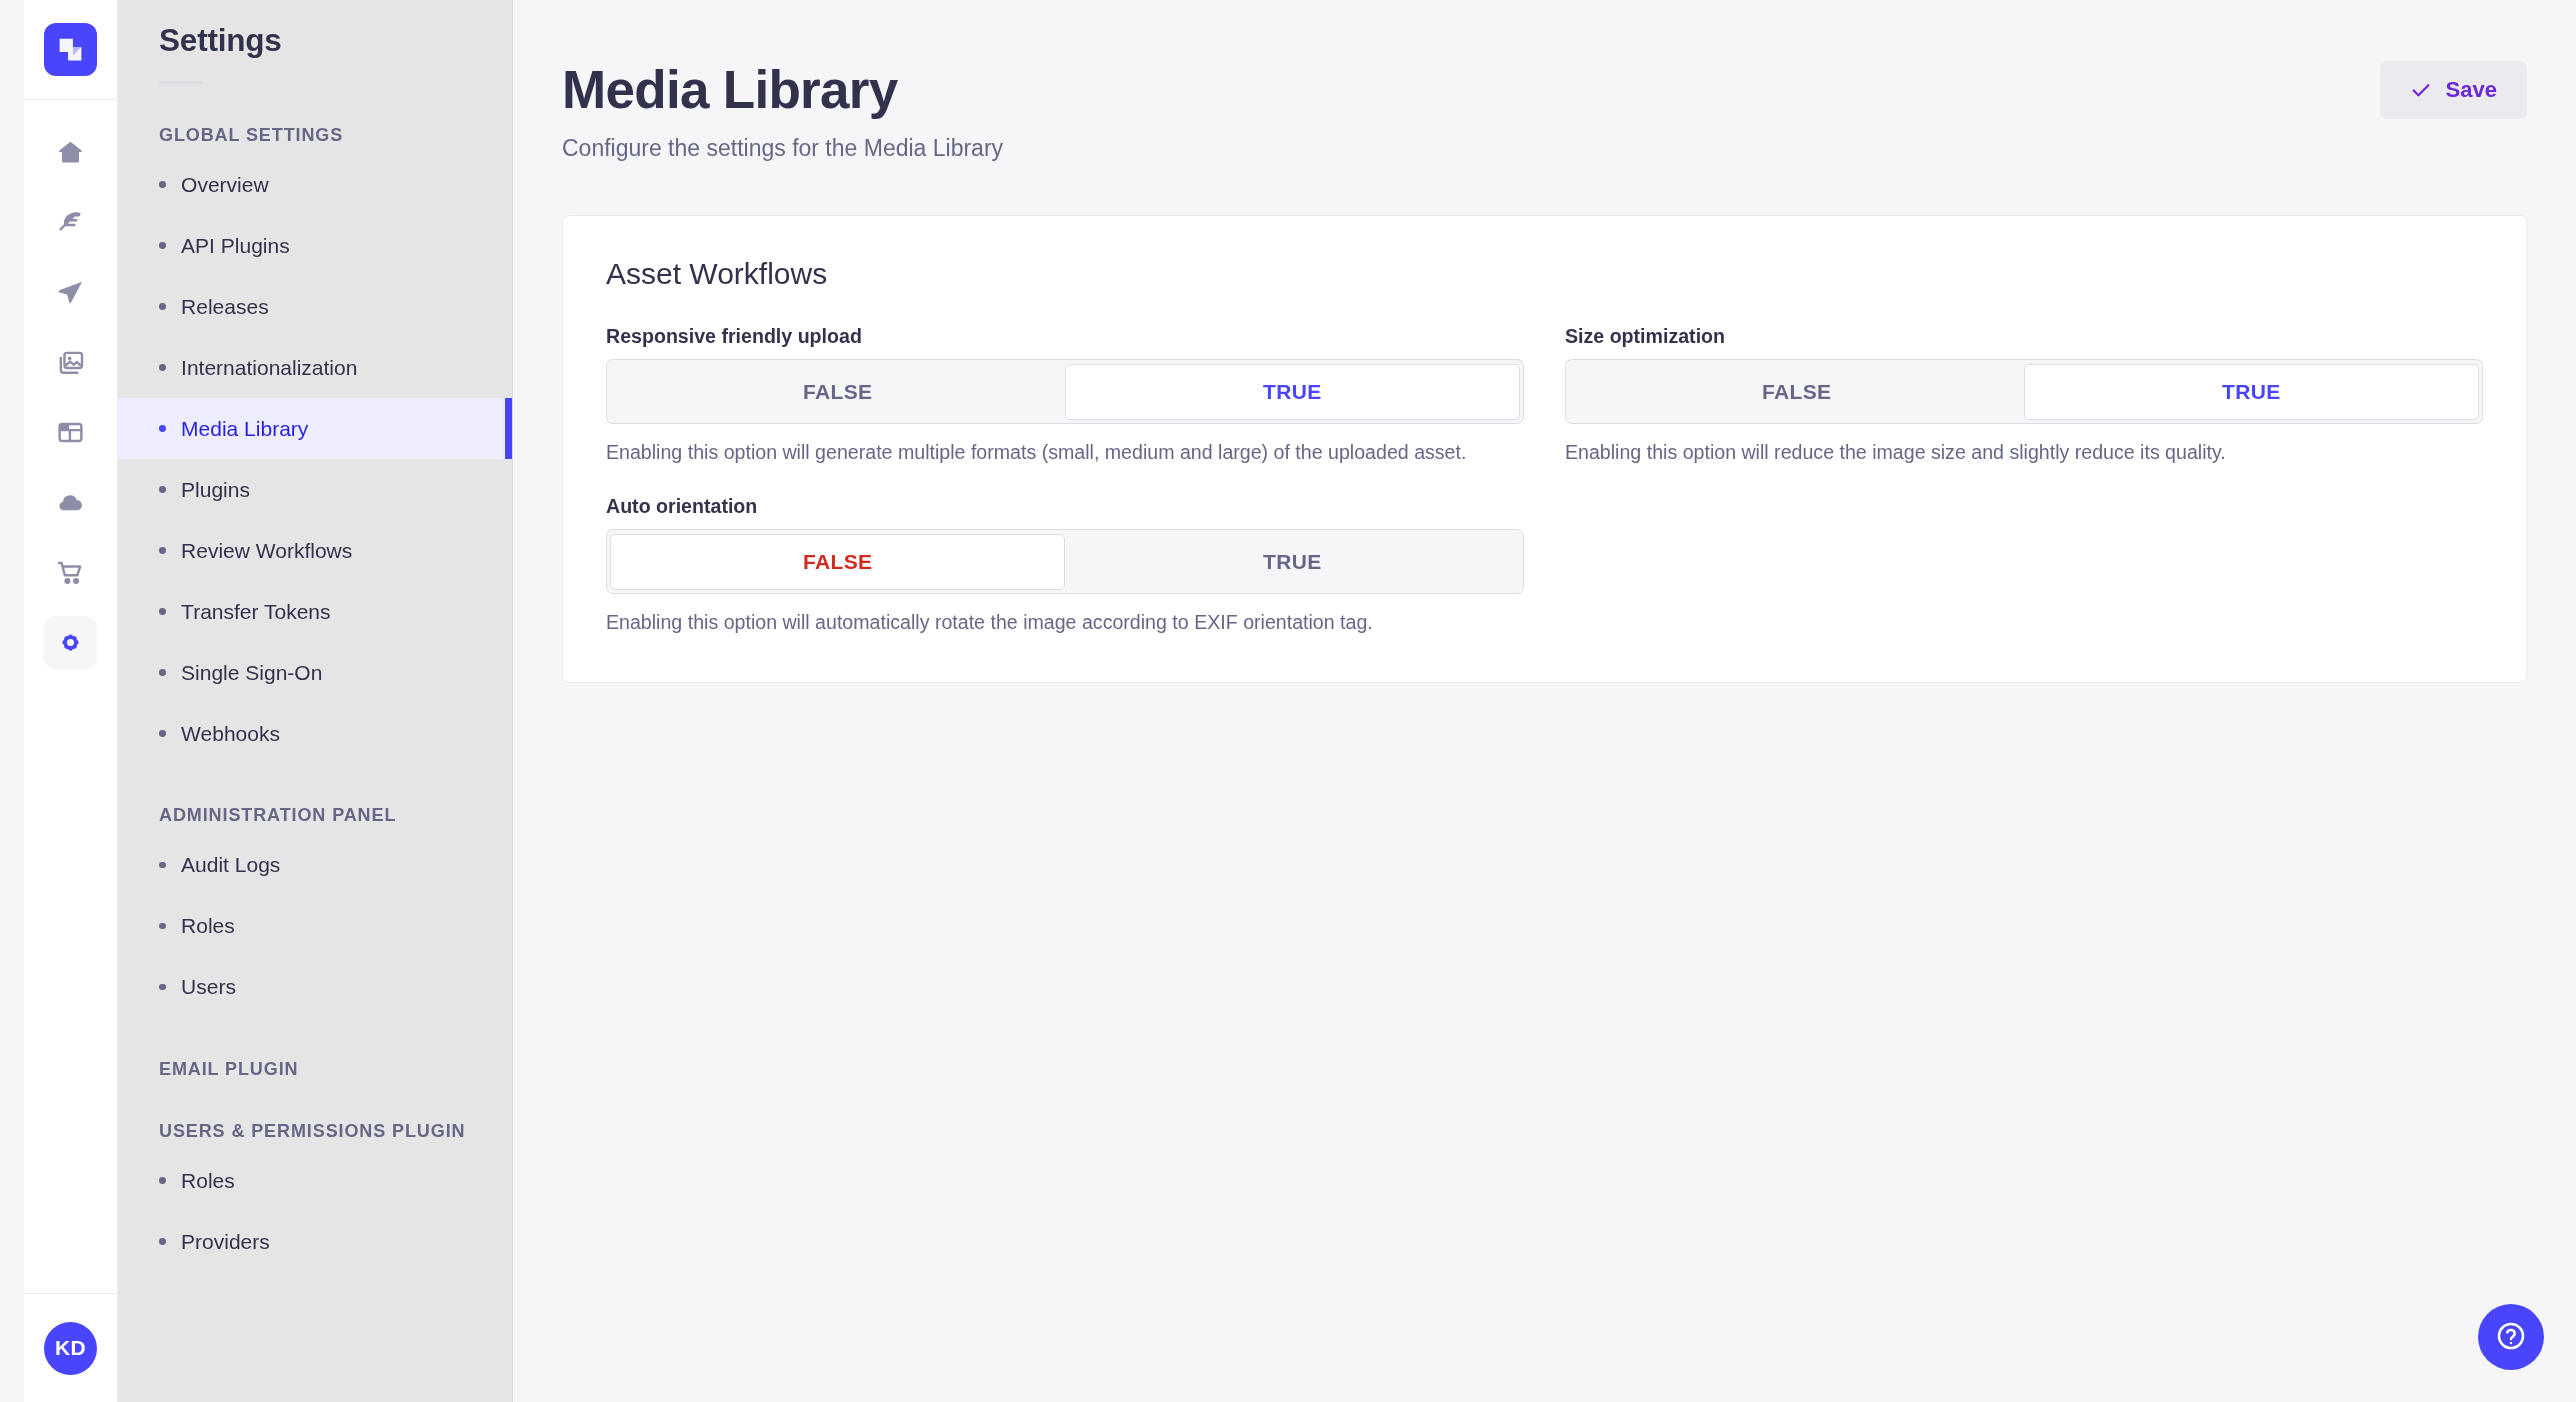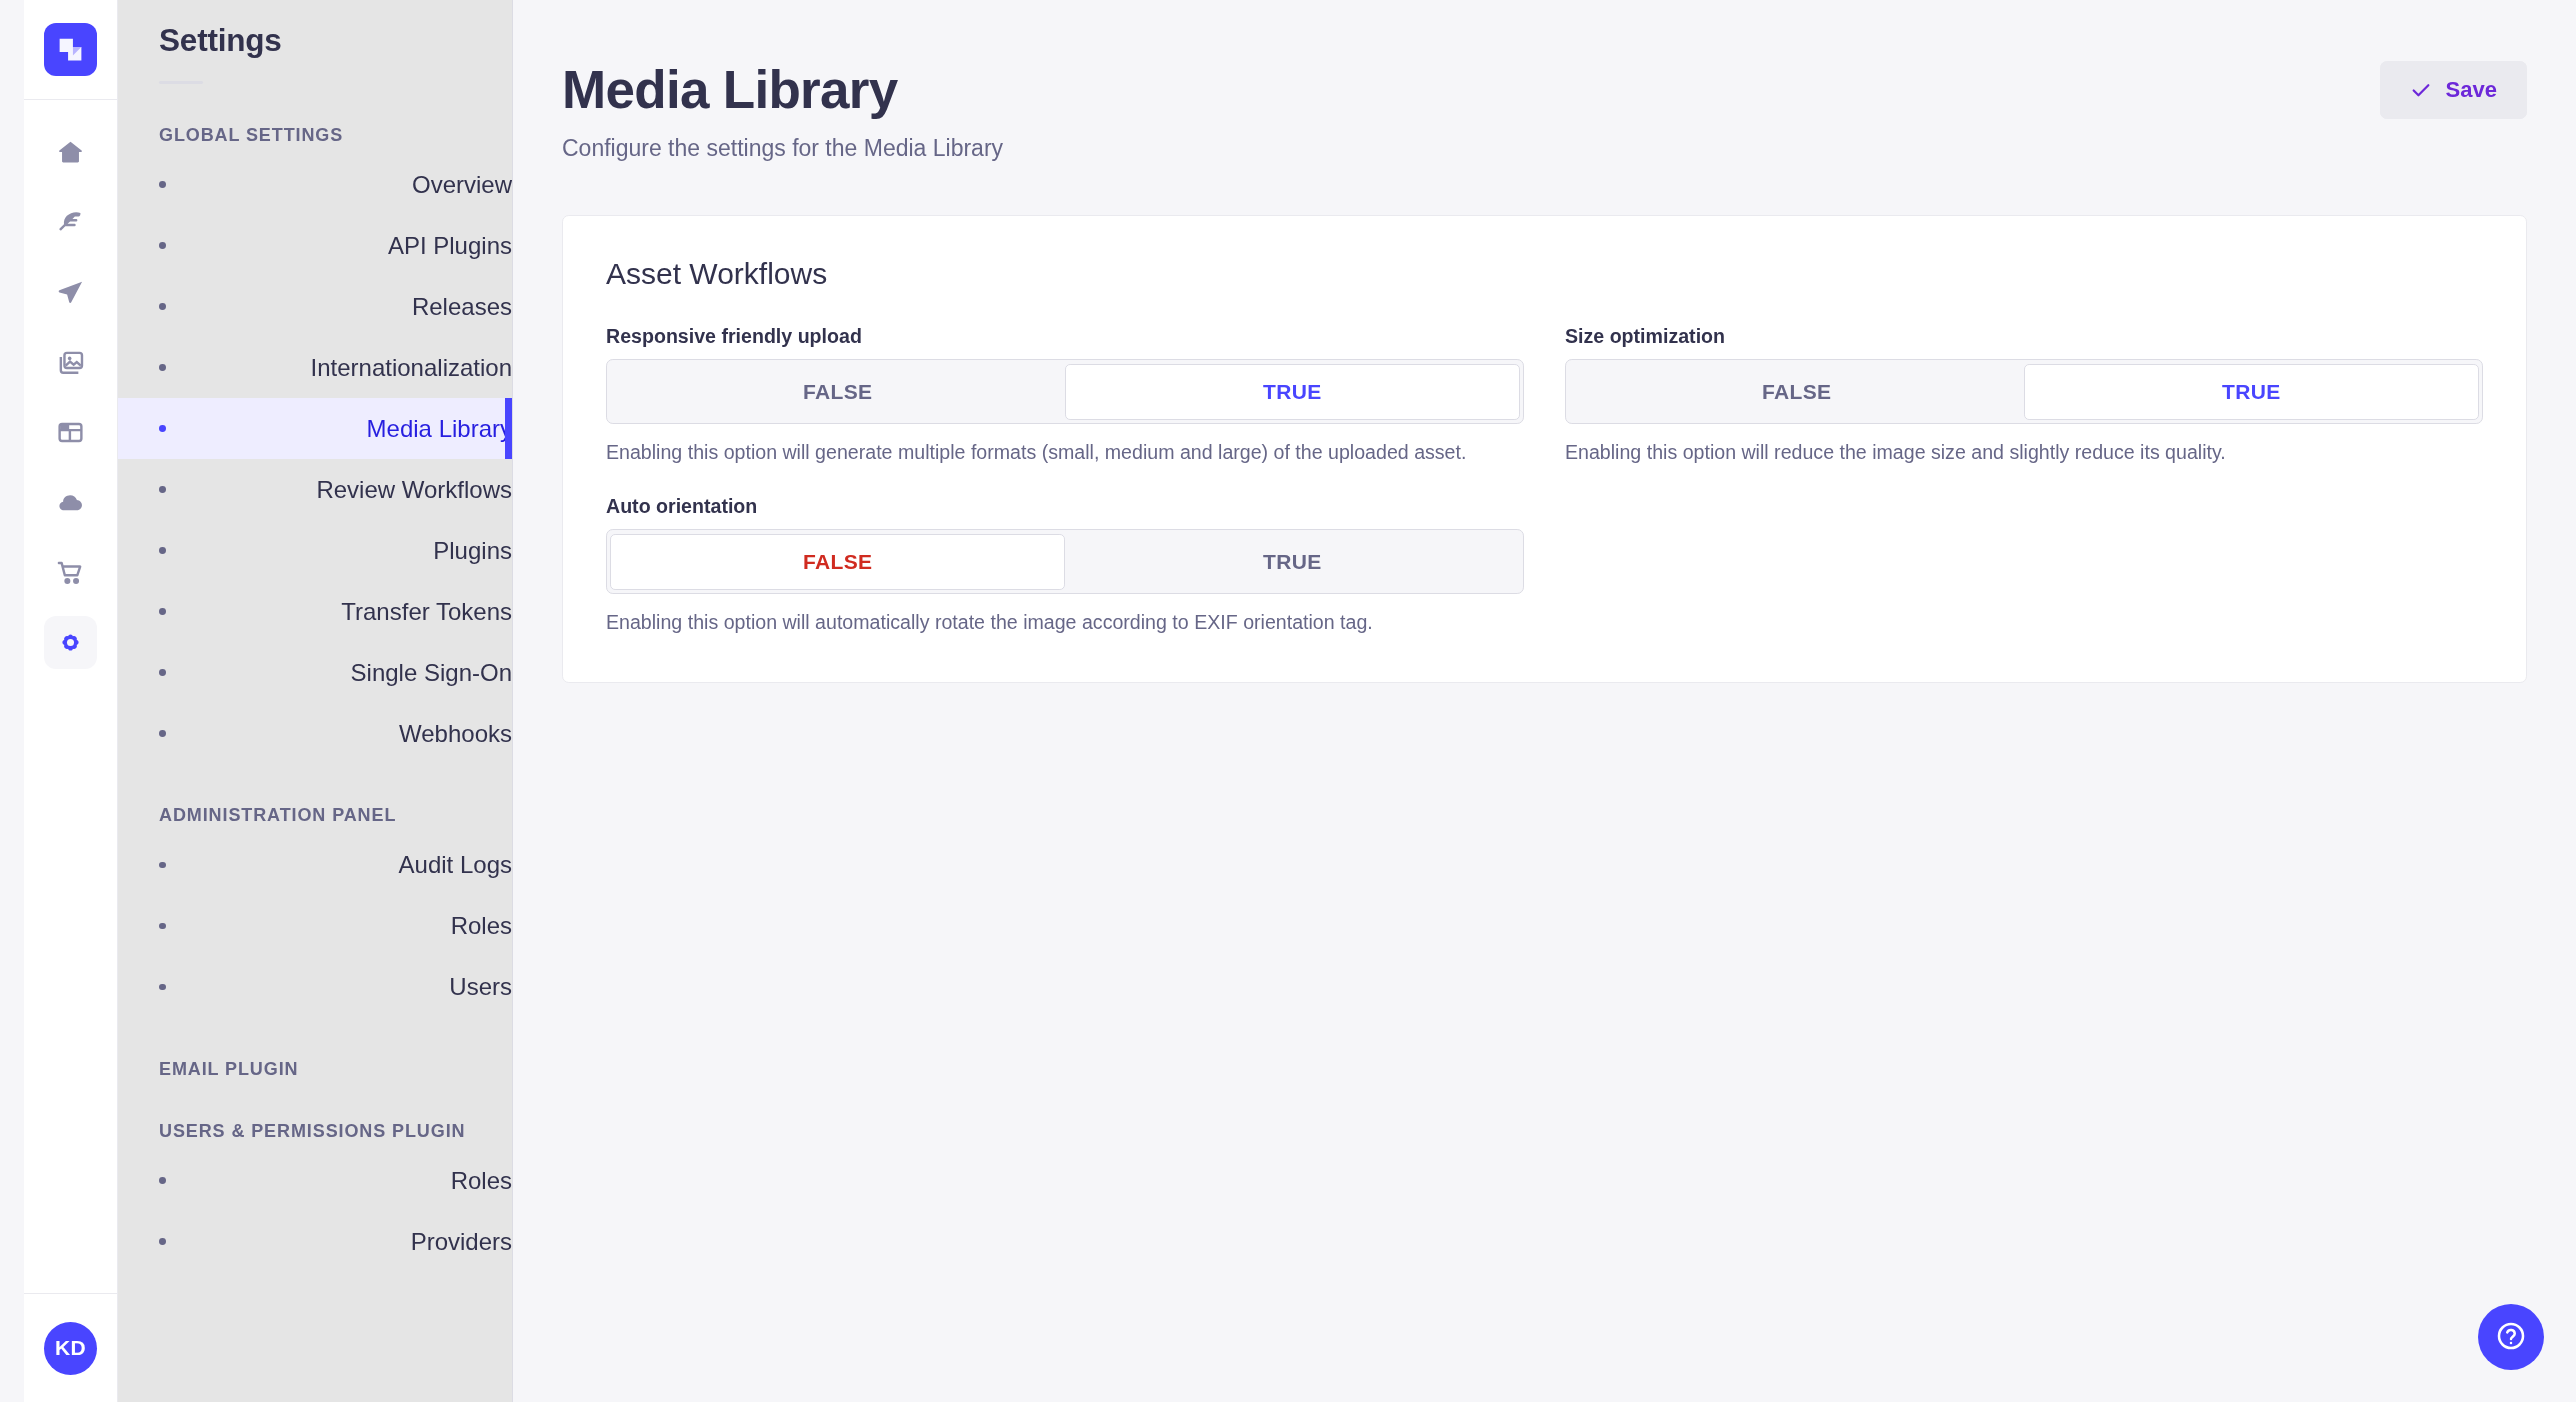--- a/index.html
+++ b/index.html
@@ -63,23 +63,22 @@
     padding: 0 41px; letter-spacing: -0.2px;
   }
   .sb-rule { width: 44px; height: 2.6px; background: #dcdce4; margin: 22px 0 0 41px; border-radius: 1.7px; }
   .sb-section-title {
     font-size: 18px; font-weight: 700; color: #666687;
     letter-spacing: 0.9px; padding: 0 41px; margin-top: 41px; margin-bottom: 8.5px;
   }
   .sb-link {
     display: flex; align-items: center; gap: 15.3px;
     height: 61px; padding-left: 41px;
-    font-size: 24px; color: #32324d;
+    font-size: 21px; color: #32324d;
     position: relative;
-    justify-content: space-between;
   }
   .sb-link .dot { width: 6.8px; height: 6.8px; border-radius: 50%; background: #666687; flex: 0 0 6.8px; }
   .sb-link.active { background: #eeedff; color: #271fe0; font-weight: 500; }
   .sb-link.active .dot { background: #4945ff; }
   .sb-link.active::after {
     content: ""; position: absolute; right: 0; top: 0; bottom: 0;
     width: 6.8px; background: #4945ff;
   }
 
   
@@ -239,25 +238,25 @@
         <div class="sb-link">
           <span class="dot"></span>
           <span>Internationalization</span>
         </div>
         <div class="sb-link active">
           <span class="dot"></span>
           <span>Media Library</span>
         </div>
         <div class="sb-link">
           <span class="dot"></span>
+          <span>Plugins</span>
+        </div>
+        <div class="sb-link">
+          <span class="dot"></span>
           <span>Review Workflows</span>
-        </div>
-        <div class="sb-link">
-          <span class="dot"></span>
-          <span>Plugins</span>
         </div>
         <div class="sb-link">
           <span class="dot"></span>
           <span>Transfer Tokens</span>
         </div>
         <div class="sb-link">
           <span class="dot"></span>
           <span>Single Sign-On</span>
         </div>
         <div class="sb-link">

